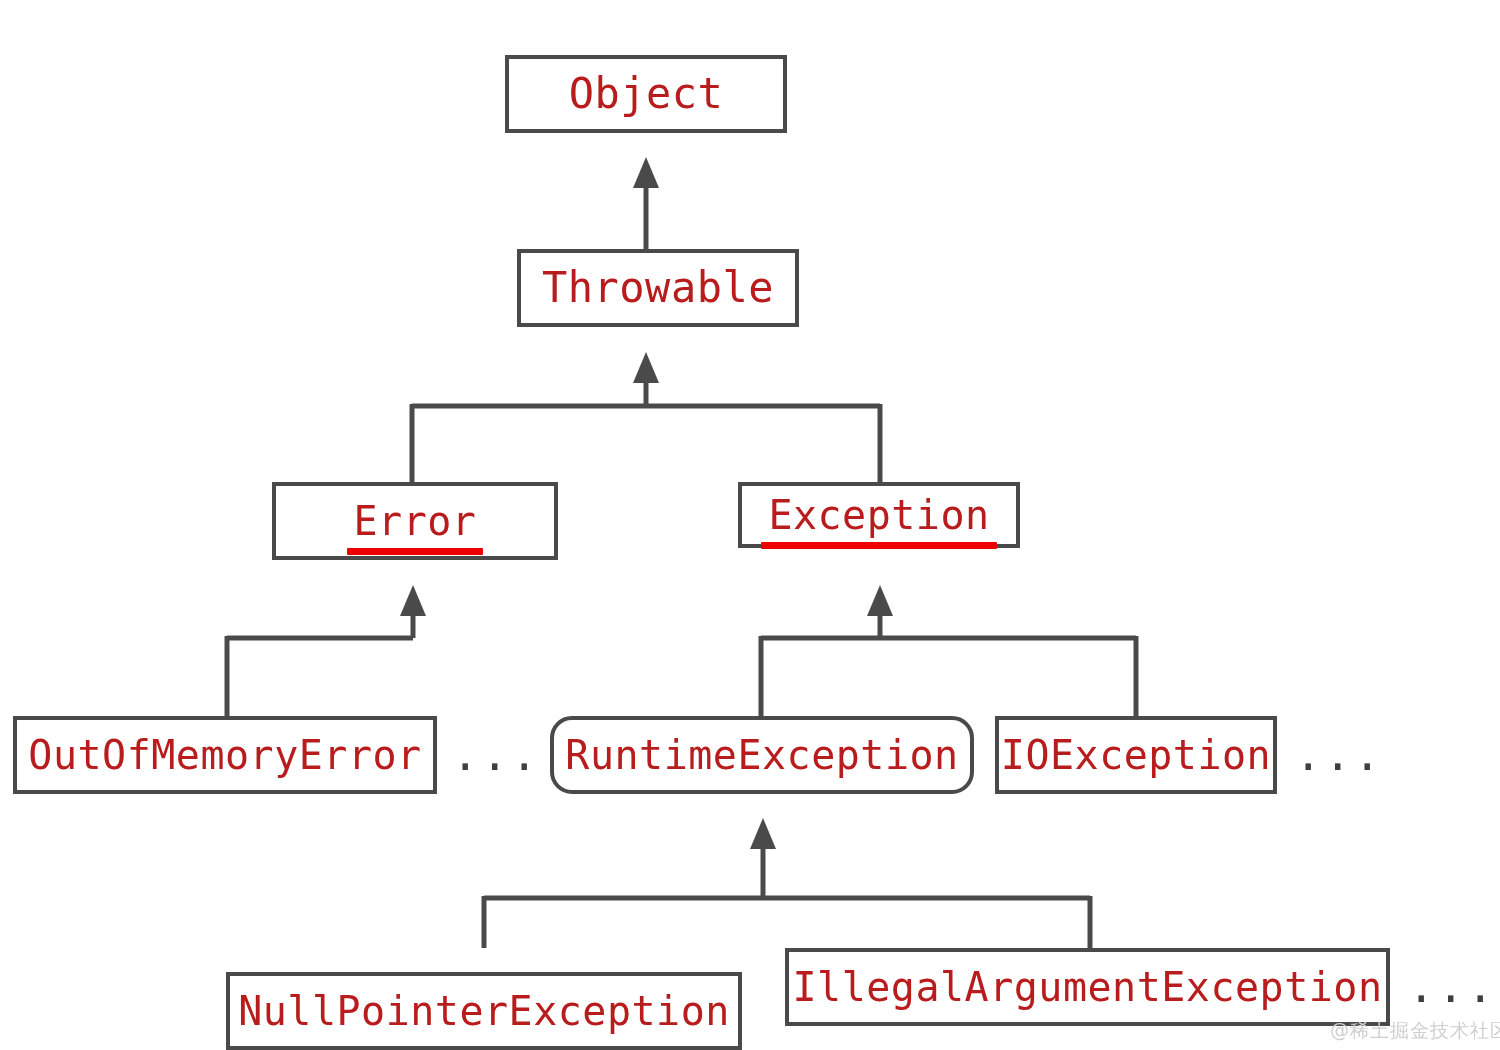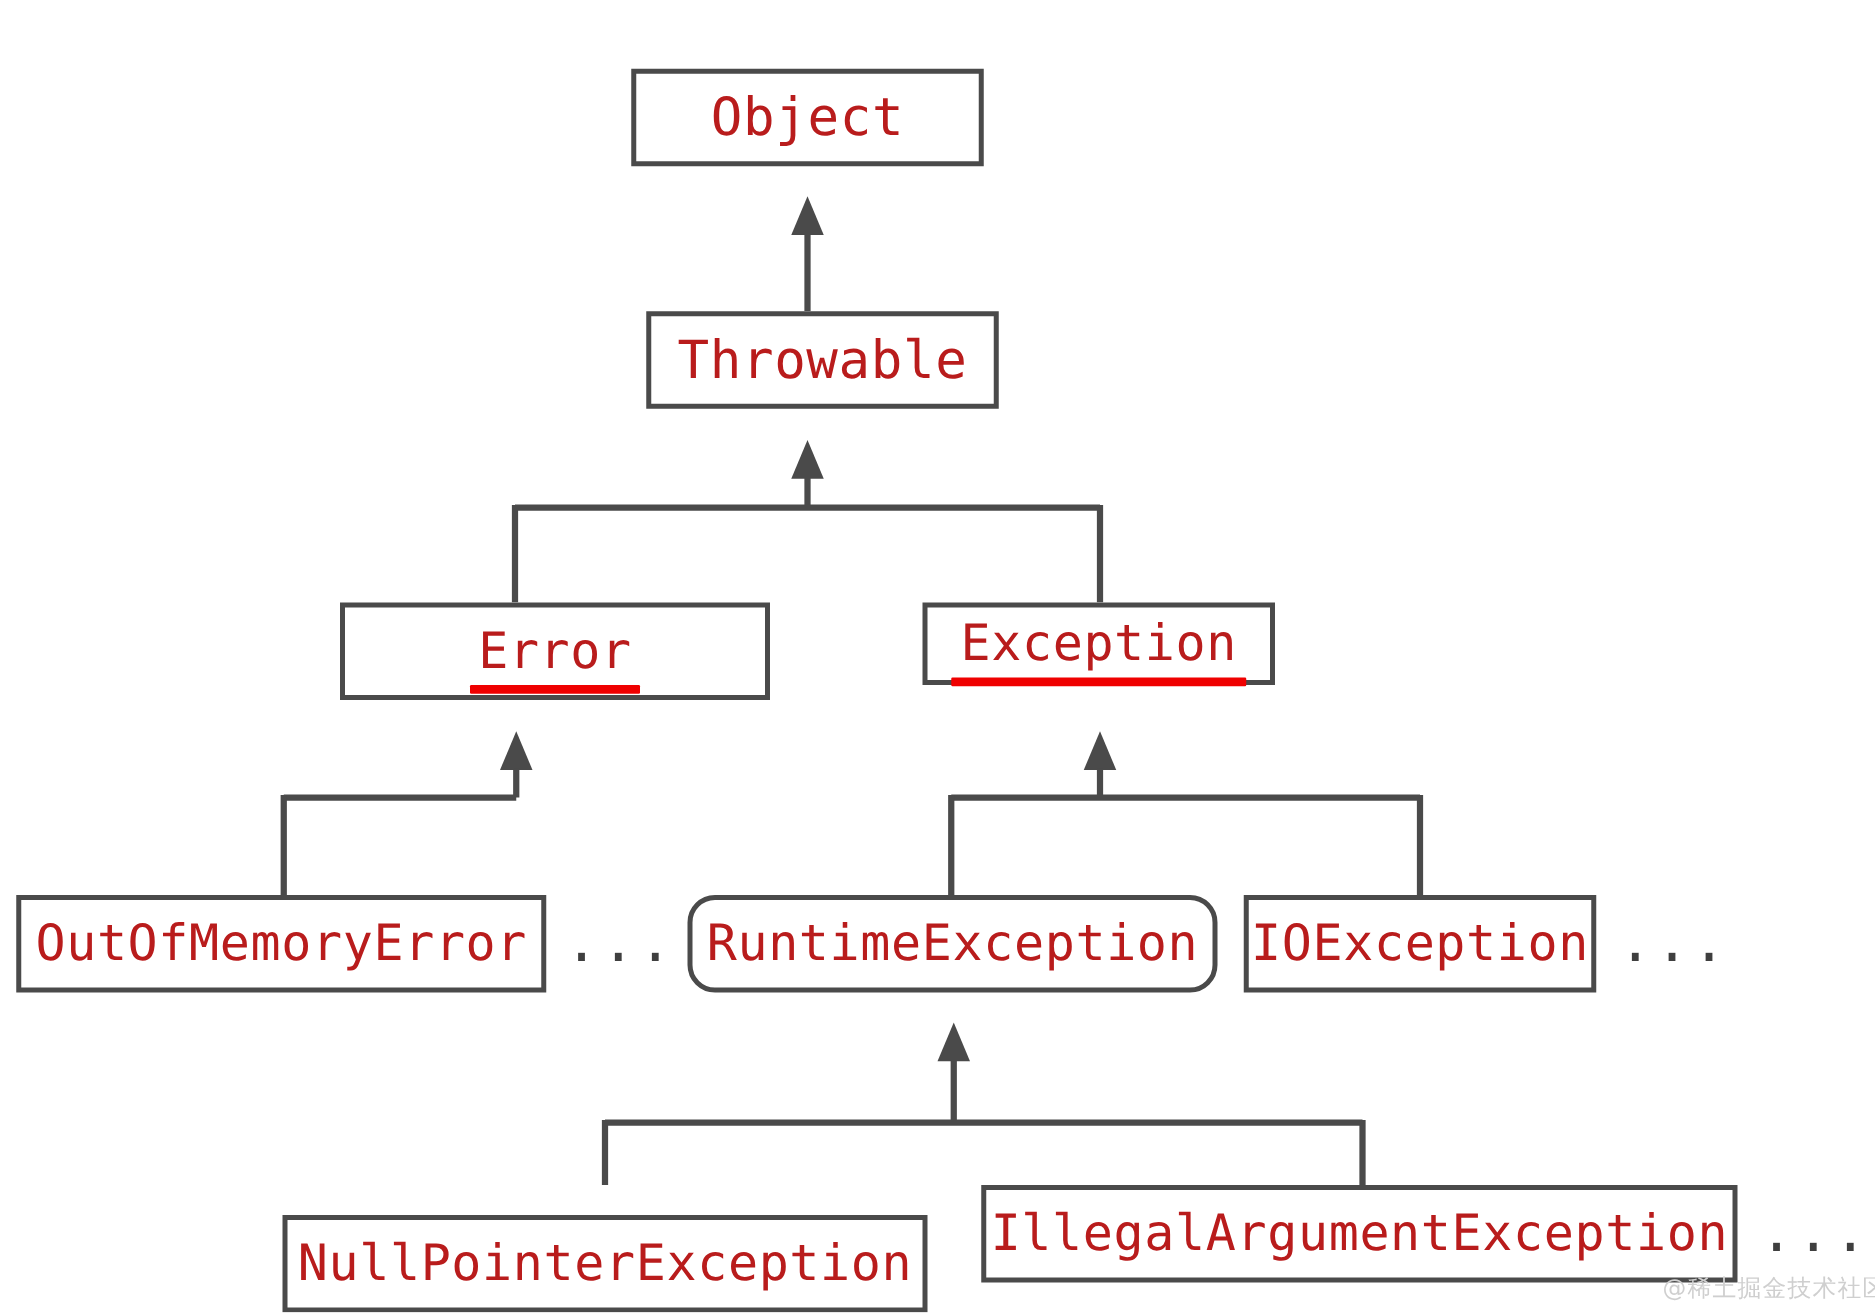--- a/index.html
+++ b/index.html
@@ -123,21 +123,21 @@
       <span class="label">Object</span>
     </span>
   </div>
 
   <div class="node" style="left:505px; top:249px; width:282px; height:78px; font-size:42px;margin-left:12px;">
     <span class="label-wrap">
       <span class="label">Throwable</span>
     </span>
   </div>
 
-  <div class="node" style="left:272px; top:482px; width:344px; height:78px; font-size:40px;text-decoration:underline;">
+  <div class="node" style="left:272px; top:482px; width:286px; height:78px; font-size:40px;text-decoration:underline;">
     <span class="label-wrap">
       <span class="label">Error</span>
       <span class="underline"></span>
     </span>
   </div>
 
   <div class="node" style="left:738px; top:482px; width:282px; height:66px; font-size:40px;">
     <span class="label-wrap">
       <span class="label">Exception</span>
       <span class="underline"></span>

